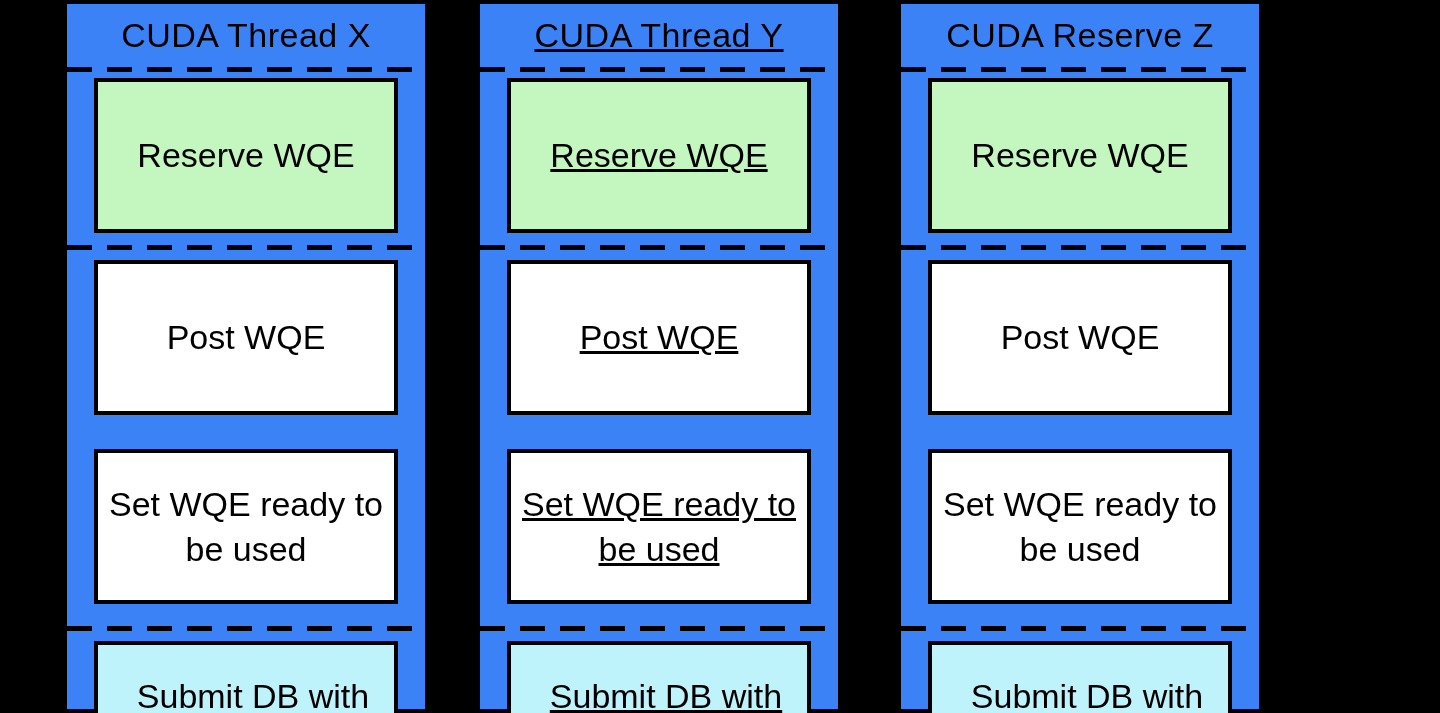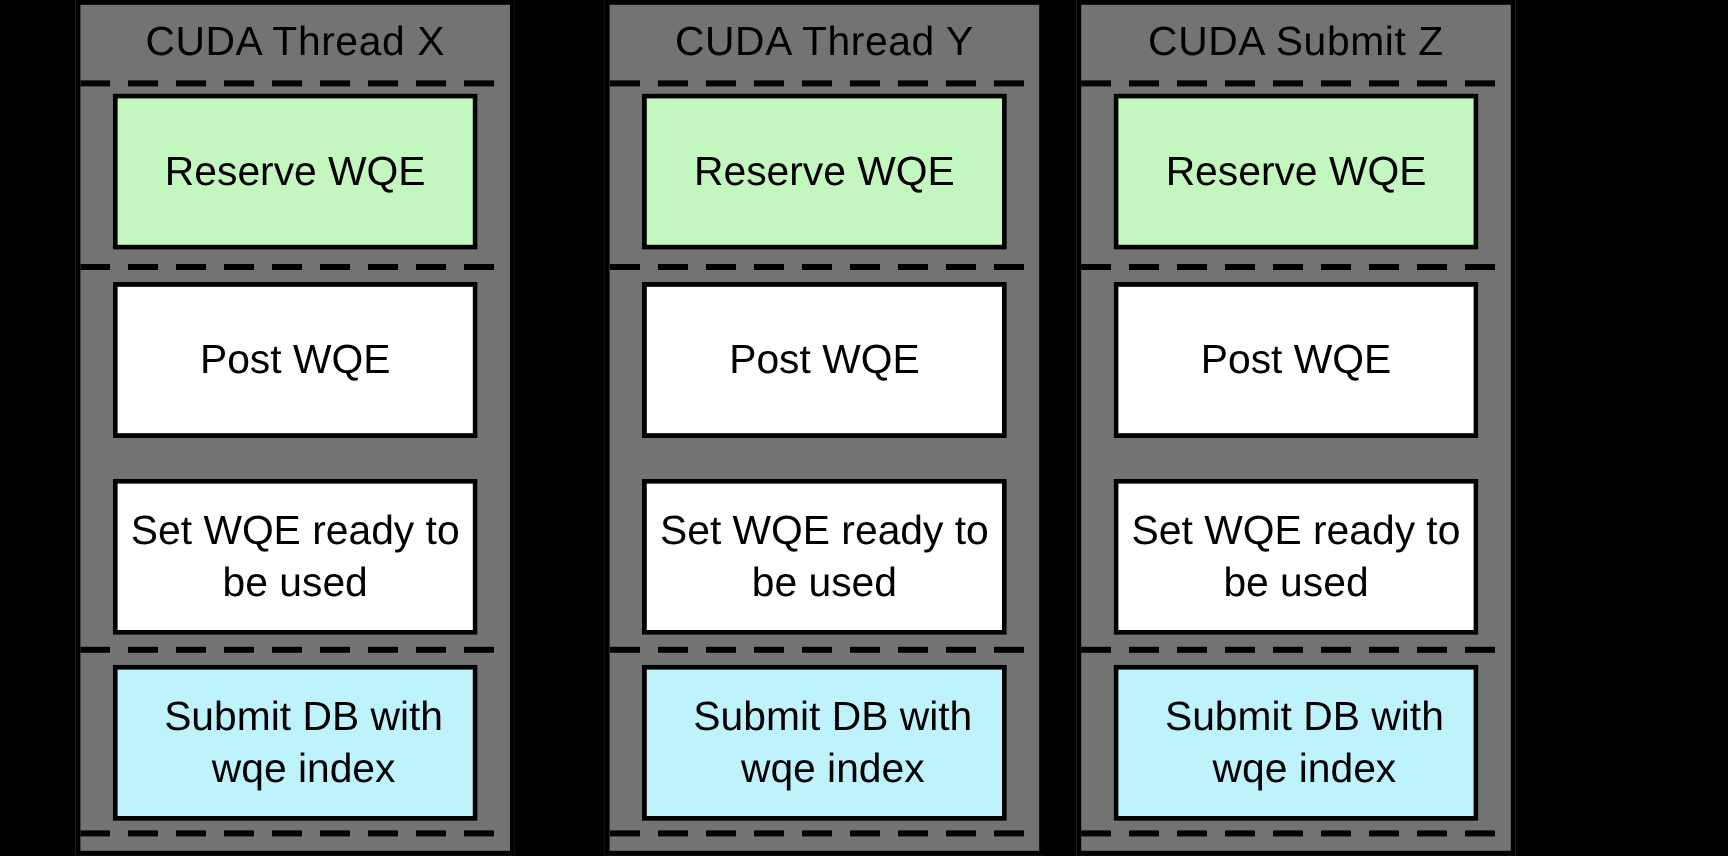--- a/index.html
+++ b/index.html
@@ -14,57 +14,57 @@
     background: #000000;
     overflow: hidden;
     font-family: "Liberation Sans", sans-serif;
     color: #000000;
   }
   .lane {
     position: absolute;
     top: 0;
     height: 713px;
     width: 366px;
-    background: #737373;
+    background: #3b82f6;
     border: 4px solid #000000;
     box-sizing: border-box;
   }
   .lane-1 { left: 63px; }
-  .lane-2 { left: 504px; }
+  .lane-2 { left: 476px; text-decoration: underline; }
   .lane-3 { left: 897px; }
   .lane-title {
     height: 63px;
     display: flex;
     align-items: center;
     justify-content: center;
     font-size: 34px;
     letter-spacing: 0.5px;
   }
   .divider {
     height: 5px;
     background: repeating-linear-gradient(90deg, #000 0 25px, transparent 25px 40px);
   }
   .step {
     box-sizing: border-box;
-    height: 130px;
+    height: 155px;
     margin-left: 27px;
     margin-right: 27px;
     border: 4px solid #000000;
     background: #ffffff;
     display: flex;
     align-items: center;
     justify-content: center;
     text-align: center;
     font-size: 34px;
     line-height: 1.3;
     white-space: pre-line;
   }
   .step-reserve { margin-top: 6px;  margin-bottom: 12px; }
   .step-post    { margin-top: 10px; margin-bottom: 34px; align-items: center; }
-  .step-set     { margin-top: 0;    margin-bottom: 10px; }
+  .step-set     { margin-top: 0;    margin-bottom: 22px; }
   .step-submit  { margin-top: 10px; margin-bottom: 8px; padding-left: 14px; }
 </style>
 </head>
 <body>
 
 <div class="canvas">
 
   <div class="lane lane-1">
     <div class="lane-title">CUDA Thread X</div>
     <div class="divider"></div>
@@ -103,21 +103,21 @@
     </div>
     <div class="divider"></div>
     <div class="step step-submit" style="background-color: rgb(191, 243, 251);">
       <span>Submit DB with
 wqe index</span>
     </div>
     <div class="divider"></div>
   </div>
 
   <div class="lane lane-3">
-    <div class="lane-title">CUDA Submit Z</div>
+    <div class="lane-title">CUDA Reserve Z</div>
     <div class="divider"></div>
     <div class="step step-reserve" style="background-color: rgb(195, 247, 191);">
       <span>Reserve WQE</span>
     </div>
     <div class="divider"></div>
     <div class="step step-post" style="background-color: rgb(255, 255, 255);">
       <span>Post WQE</span>
     </div>
     <div class="step step-set" style="background-color: rgb(255, 255, 255);">
       <span>Set WQE ready to

